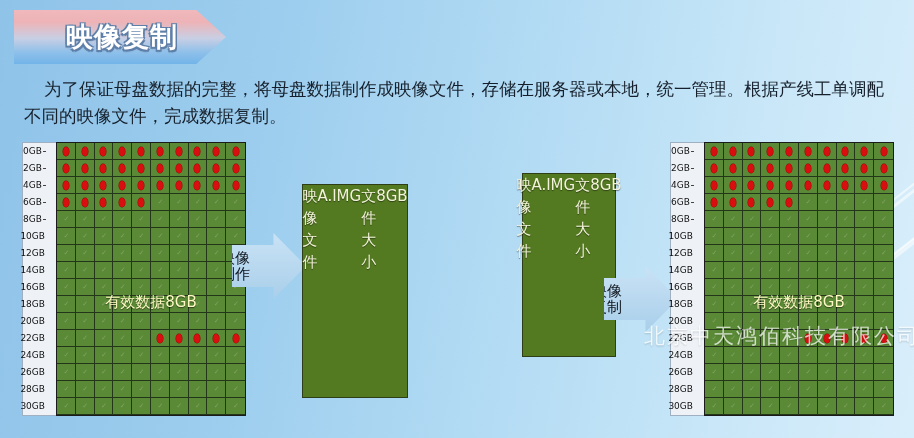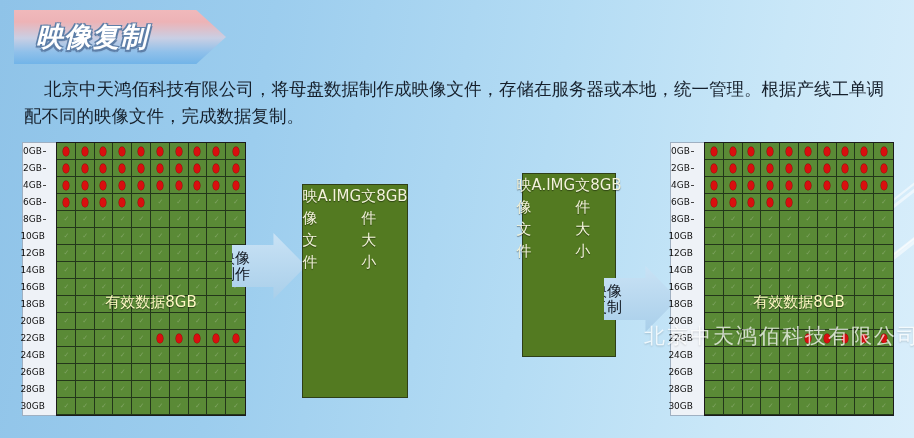--- a/index.html
+++ b/index.html
@@ -41,30 +41,29 @@
     top: 10px;
     width: 212px;
     height: 54px;
     background: linear-gradient(180deg, #f0b9bb 0%, #edb3b6 22%, #c9cfe4 52%, #8fc0ea 78%, #72b4e8 100%);
     -webkit-clip-path: polygon(0 0, 86% 0, 100% 50%, 86% 100%, 0 100%);
     clip-path: polygon(0 0, 86% 0, 100% 50%, 86% 100%, 0 100%);
     display: flex;
     align-items: center;
   }
   #title-text {
-    margin-left: 22px;
+    margin-left: 52px;
     font-size: 27px;
     font-weight: bold;
     color: #ffffff;
     letter-spacing: 1px;
     text-shadow:
       -1.5px -1.5px 0 #5e7fa8, 1.5px -1.5px 0 #5e7fa8,
       -1.5px 1.5px 0 #5e7fa8, 1.5px 1.5px 0 #5e7fa8,
       0 2px 2px rgba(40,60,90,0.45);
-    font-style: italic;
   }
 
   
   #body-text {
     position: absolute;
     left: 24px;
     top: 76px;
     width: 872px;
     font-size: 17.5px;
     line-height: 27px;
@@ -247,21 +246,21 @@
   <div class="streak s1"></div>
   <div class="streak s2"></div>
   <div class="streak s3"></div>
   <div class="streak s4"></div>
   <div class="streak s5"></div>
 
   <div id="title-banner">
     <span id="title-text">映像复制</span>
   </div>
 
-  <div id="body-text">北京中天鸿佰科技有限公司，将母盘数据制作成映像文件，存储在服务器或本地，统一管理。根据产线工单调配不同的映像文件，完成数据复制。</div>
+  <div id="body-text">为了保证母盘数据的完整，将母盘数据制作成映像文件，存储在服务器或本地，统一管理。根据产线工单调配不同的映像文件，完成数据复制。</div>
 
   <div class="disk" id="disk-left">
     <div class="axis" id="axis-left">
         <div class="axis-label">0GB</div>
         <div class="axis-label">2GB</div>
         <div class="axis-label">4GB</div>
         <div class="axis-label">6GB</div>
         <div class="axis-label">8GB</div>
         <div class="axis-label">10GB</div>
         <div class="axis-label">12GB</div>

